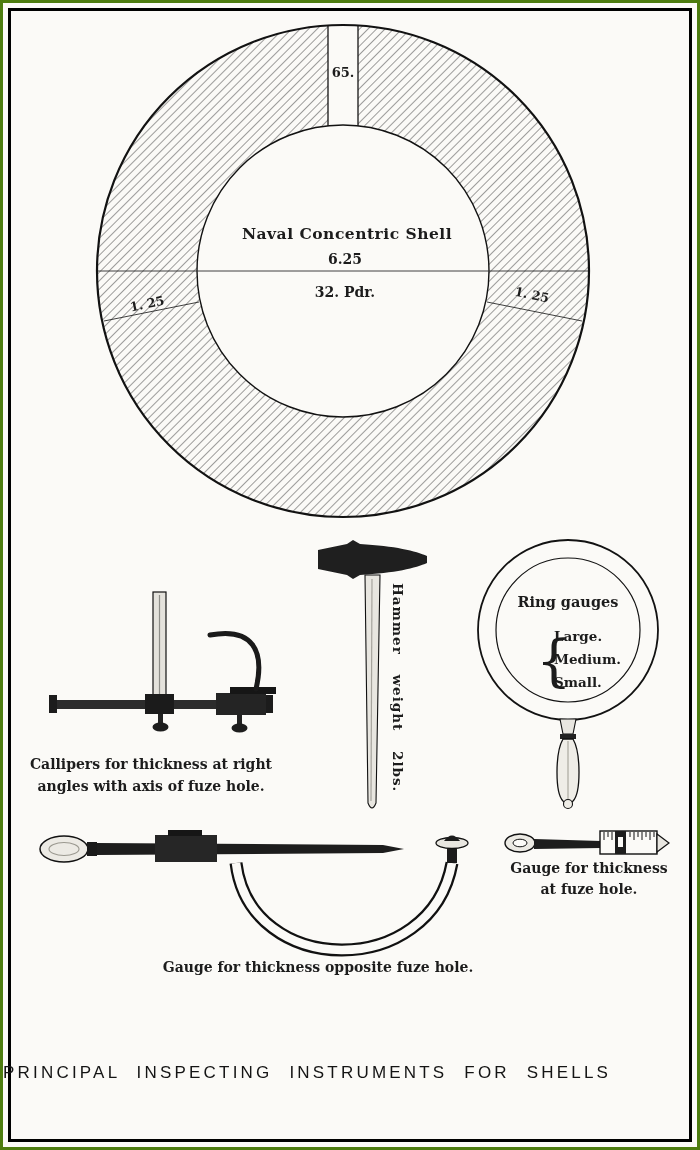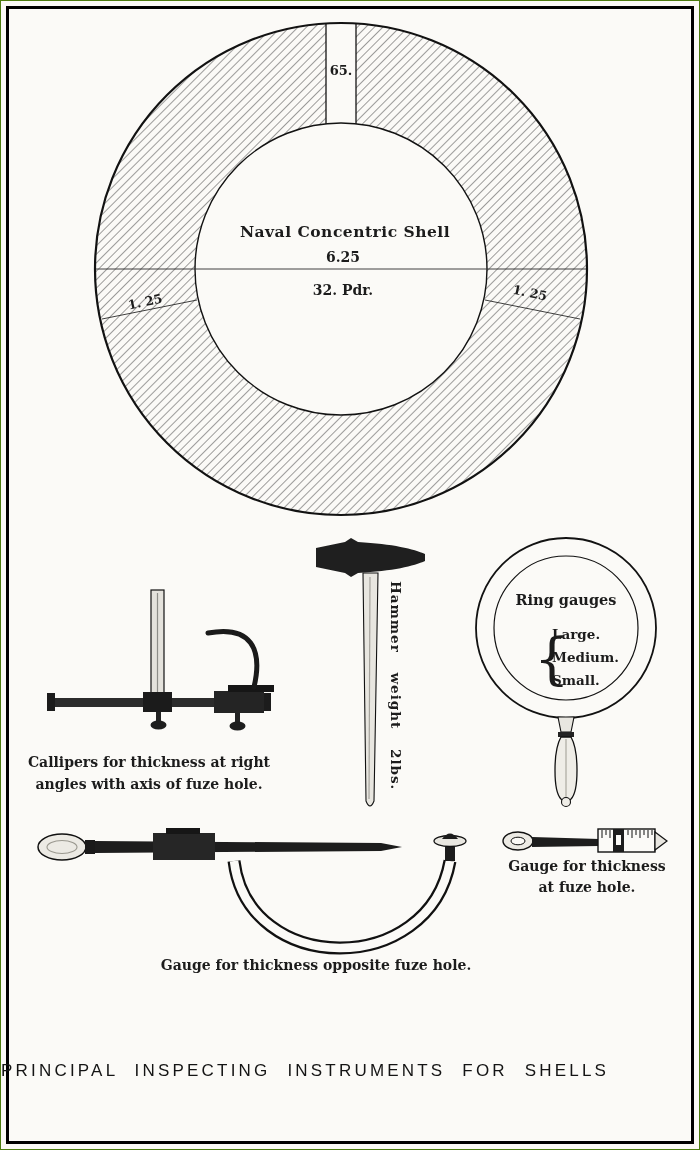--- a/index.html
+++ b/index.html
@@ -1,18 +1,18 @@
 <!DOCTYPE html>
 <html><head>
 <meta charset="utf-8">
 <style>
   html,body{margin:0;padding:0;background:#d9d9d6;}
   .plate{
     position:relative;width:700px;height:1150px;background:#fbfaf7;
-    overflow:hidden;border:1px solid #4d7c0f;box-sizing:border-box;
+    overflow:hidden;border:3px solid #4d7c0f;box-sizing:border-box;
     font-family:"DejaVu Serif",serif;color:#1b1b1b;
   }
   .frame{position:absolute;inset:5px;border:3px solid #000;pointer-events:none;}
   svg{position:absolute;left:0;top:0;}
   .eng{font-family:"DejaVu Serif",serif;font-weight:700;fill:#1c1c1c;}
   .eng-light{font-family:"DejaVu Serif",serif;font-weight:400;fill:#1c1c1c;}
   .footer-title{
     position:absolute;left:0;top:1060px;width:700px;text-align:left;
     font-family:"Liberation Sans",sans-serif;font-weight:500;font-size:17px;
     letter-spacing:3.2px;word-spacing:9px;color:#141414;

